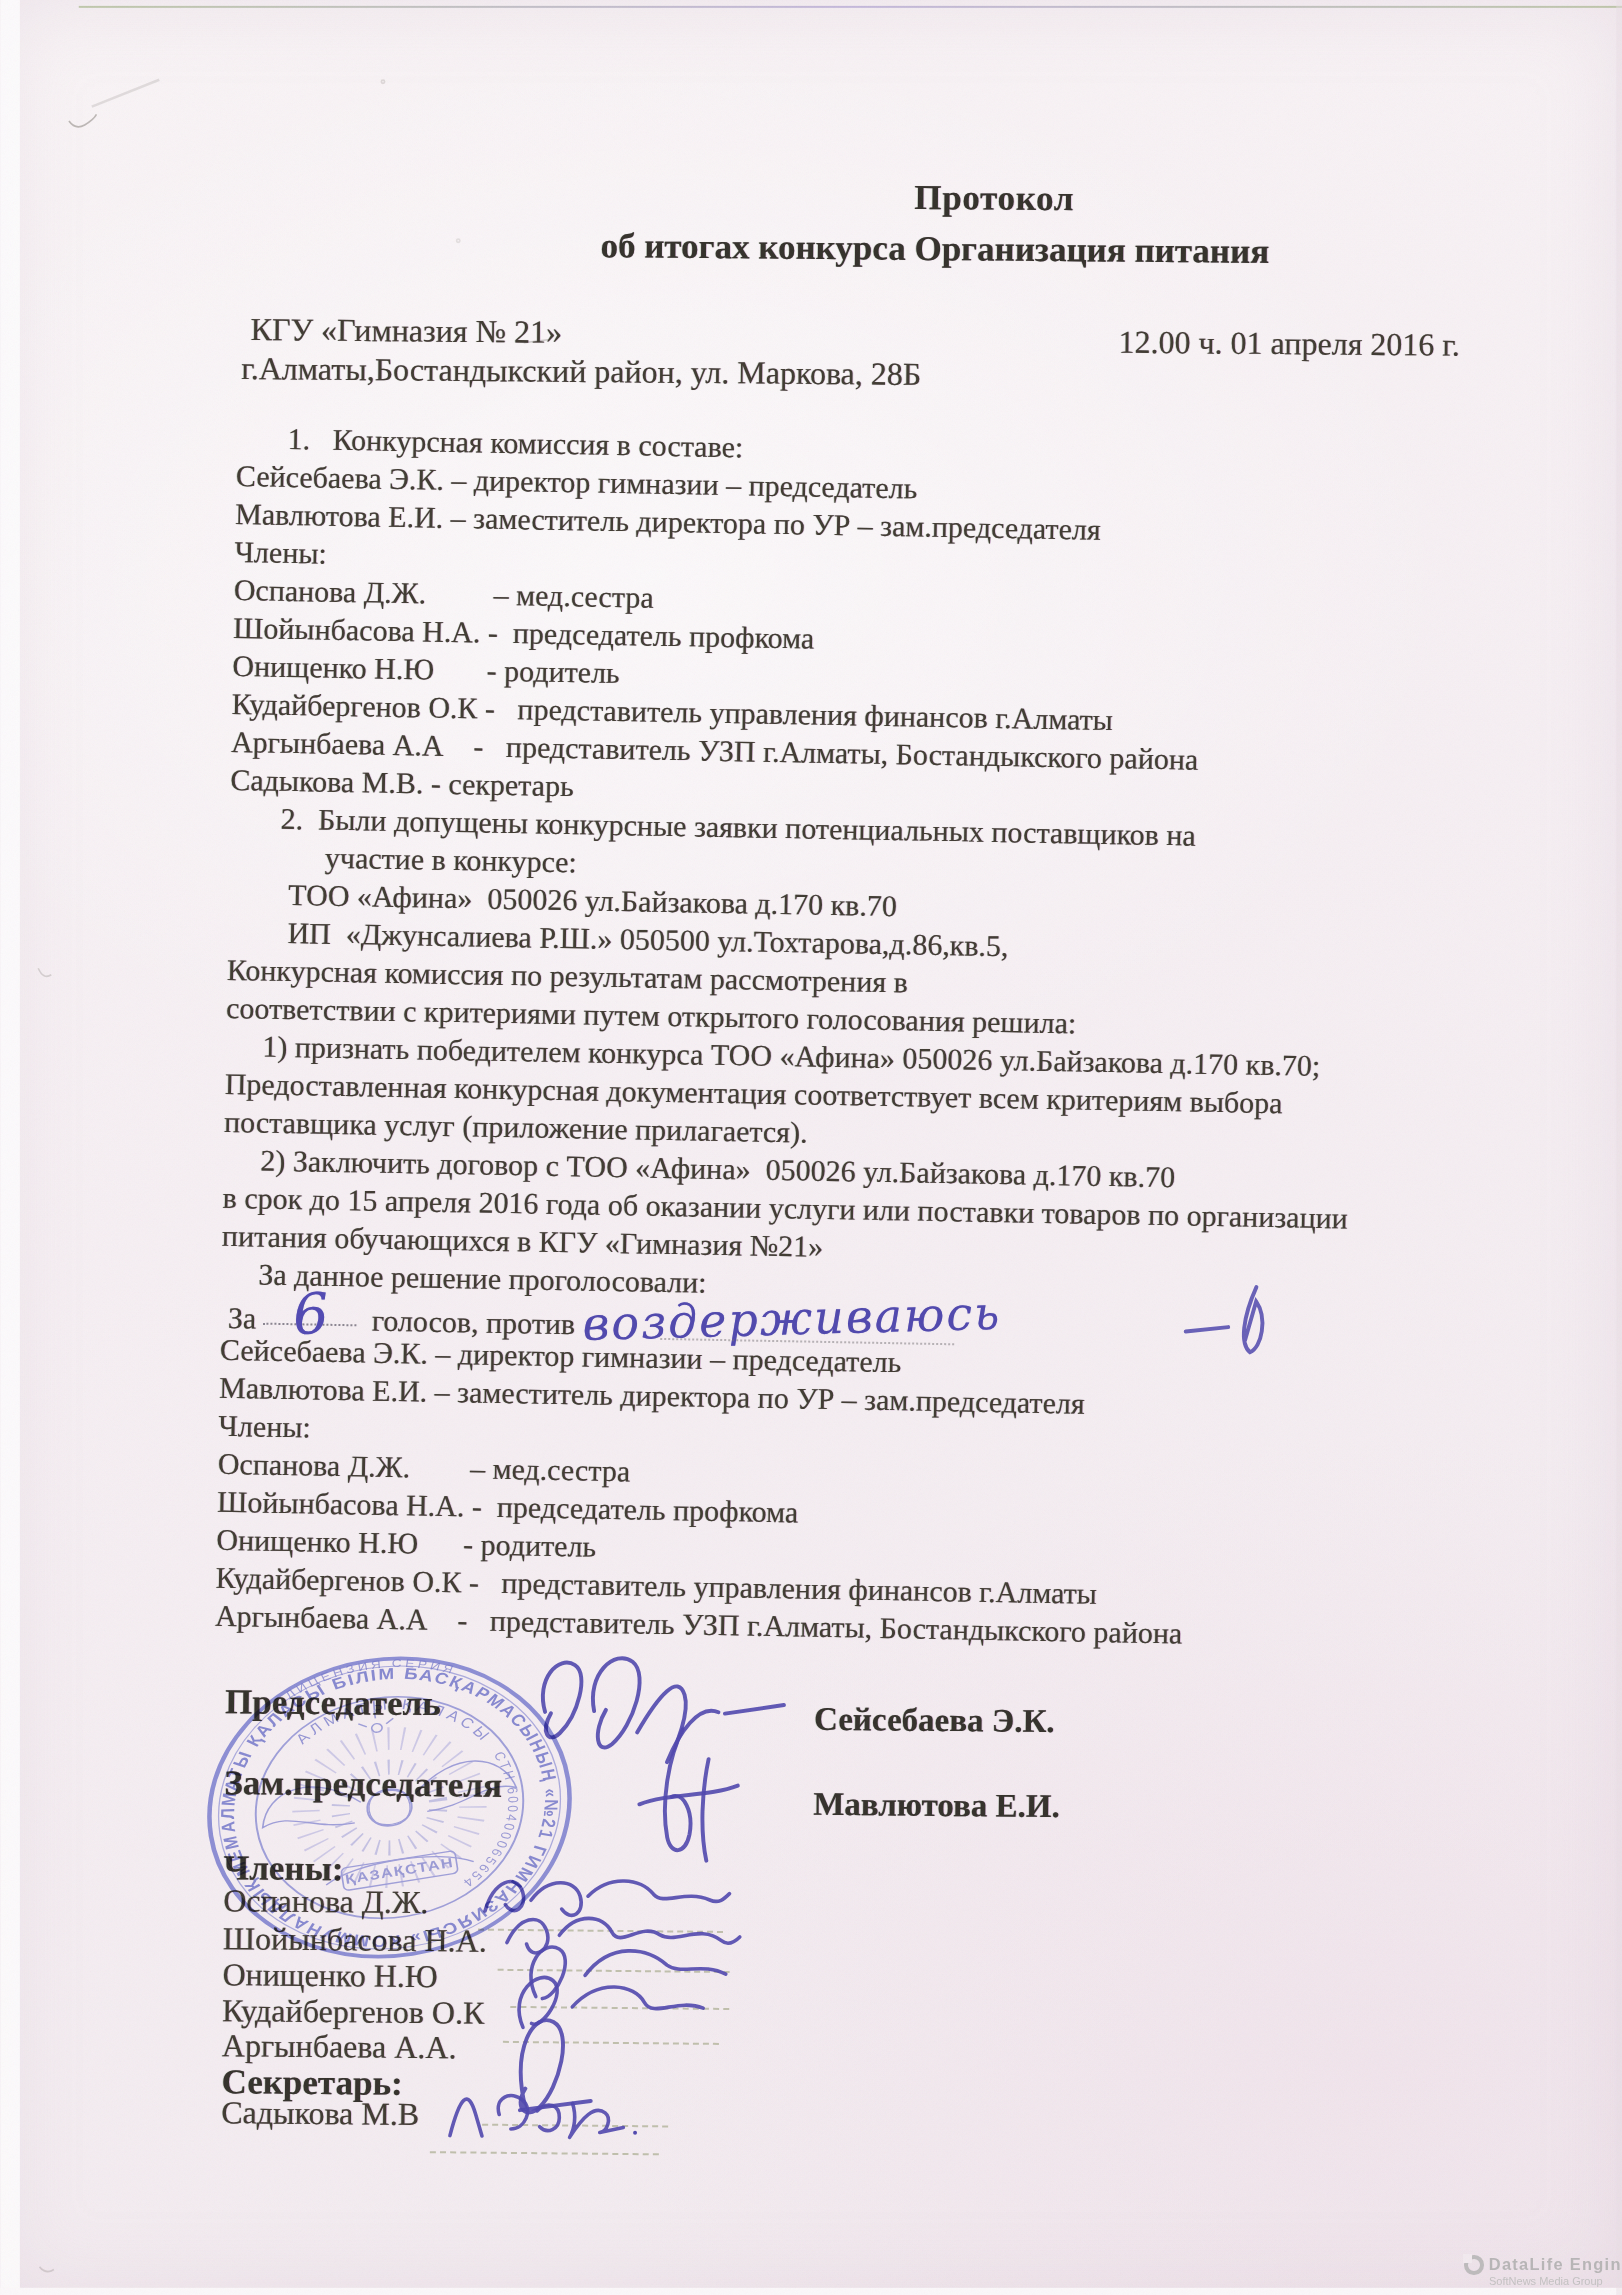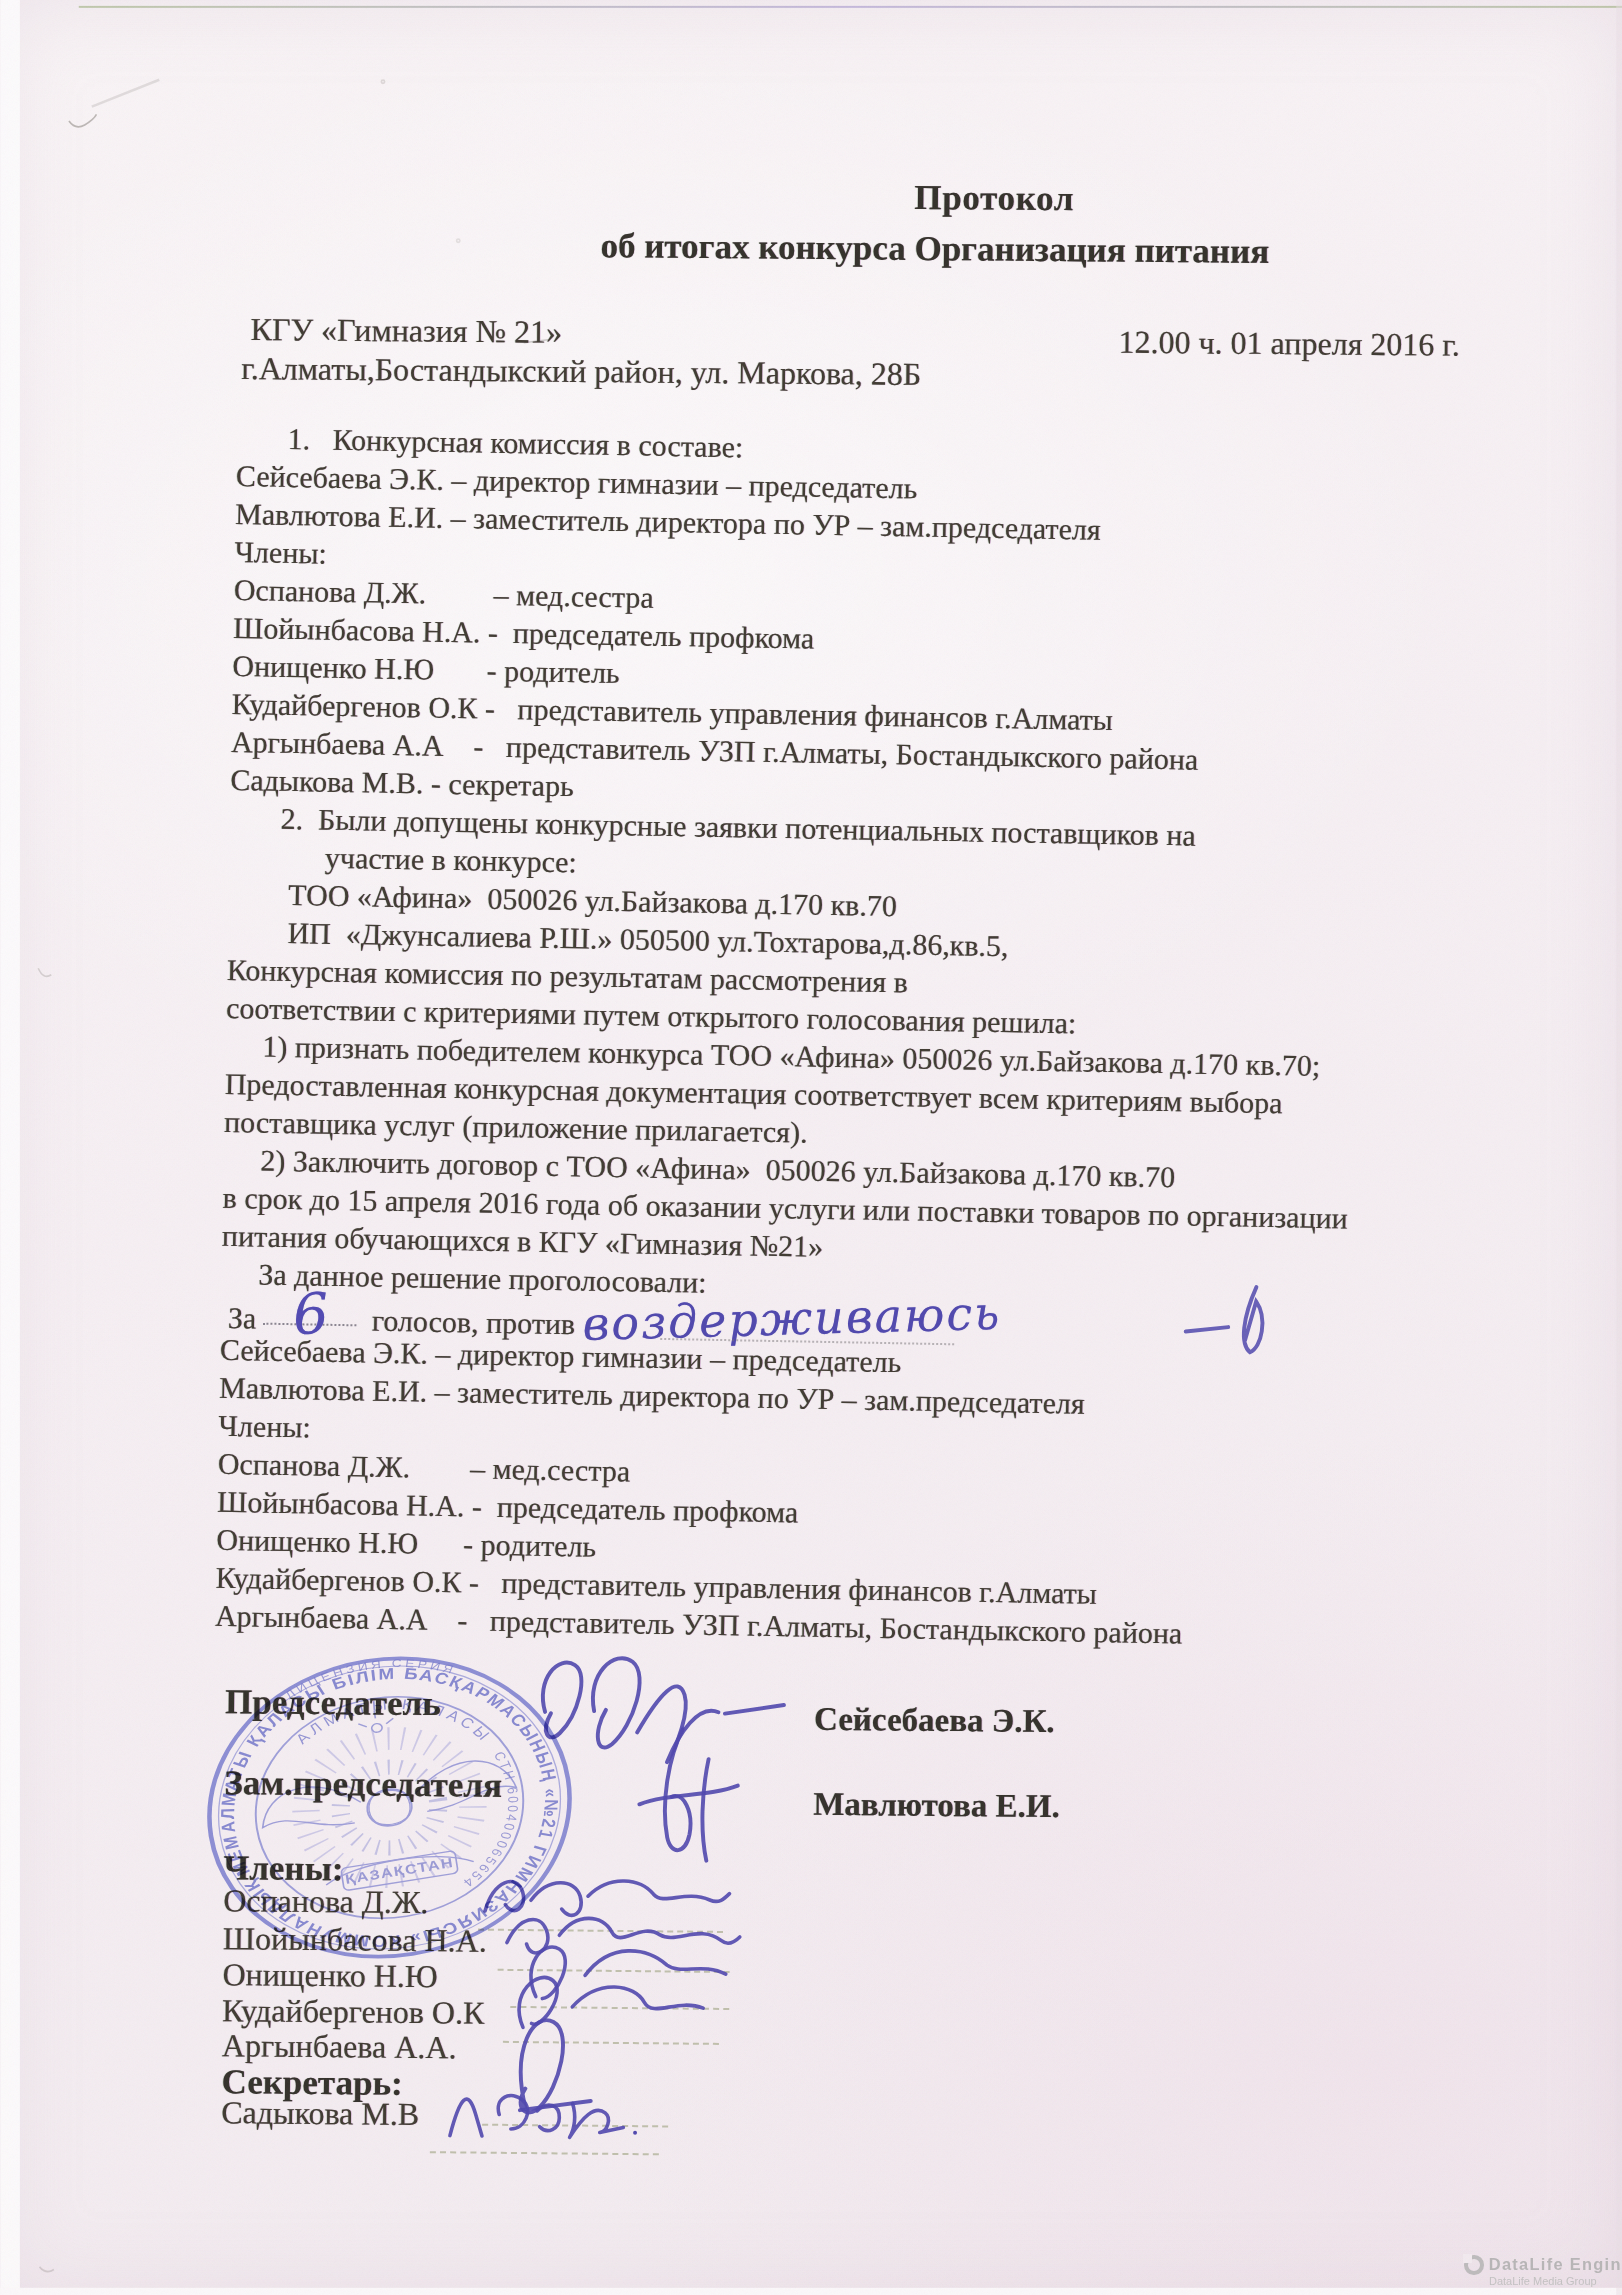--- a/index.html
+++ b/index.html
@@ -290,21 +290,21 @@
       <rect x="212" y="398" width="176" height="42" rx="8" stroke-width="2.5"></rect>
       <text class="center-t" x="300" y="428" text-anchor="middle">ҚАЗАҚСТАН</text>
     </g>
   </svg>
 
   <div class="watermark">
     <div class="wm-row">
       <span class="wm-logo"></span>
       <span class="wm-brand">DataLife Engine</span>
     </div>
-    <div class="wm-sub">DataLife Media Group</div>
+    <div class="wm-sub">SoftNews Media Group</div>
   </div>
 
   <svg class="grain" width="1623" height="2295" aria-hidden="true" viewBox="0 0 2480 3508">
     <filter id="n">
         <feTurbulence type="fractalNoise" baseFrequency="0.9" numOctaves="2"></feTurbulence>
       </filter>
     <rect width="2480" height="3508" filter="url(#n)"></rect>
   </svg>
 </div>
 

